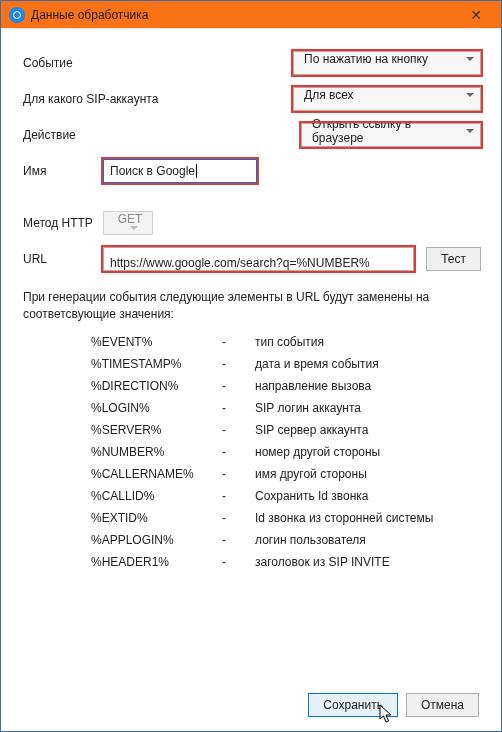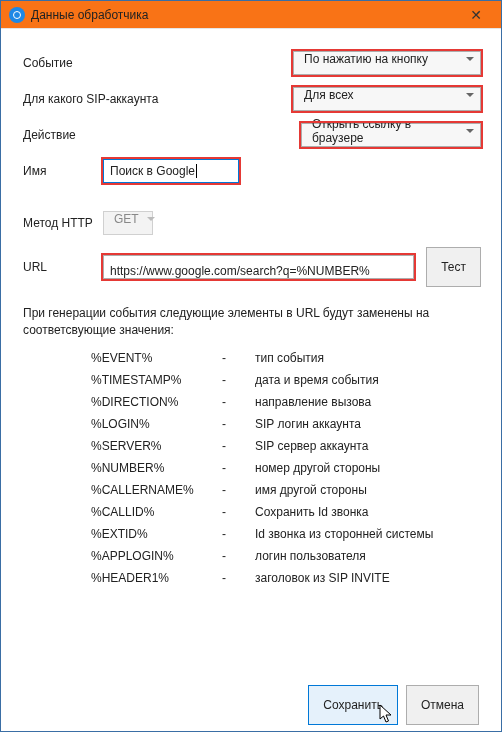--- a/index.html
+++ b/index.html
@@ -81,21 +81,21 @@
     background: #f7f7f7;
     display: inline-flex;
     align-items: center;
     padding: 0 6px 8px 10px;
     font-size: 12px;
     color: #222;
     position: relative;
     min-width: 180px;
     justify-content: space-between;
   }
-  .select.small { min-width: 50px; width: 50px; }
+  .select.small { min-width: 50px; width: 50px; flex-direction: column; }
   .select .caret {
     width: 0; height: 0;
     border-left: 4px solid transparent;
     border-right: 4px solid transparent;
     border-top: 4px solid #666;
     margin-left: 8px;
   }
   .hl-red {
     outline: 2px solid #e53935;
     outline-offset: 0;
@@ -113,21 +113,21 @@
   .input-cursor::after {
     content: "";
     display: inline-block;
     width: 1px; height: 14px;
     background: #000;
     vertical-align: middle;
     margin-left: 1px;
   }
 
   .btn {
-    height: 40px;
+    height: 24px;
     border: 1px solid #adadad;
     background: #f0f0f0;
     padding: 0 14px;
     font-size: 12px;
     color: #222;
     display: inline-flex;
     align-items: center;
     justify-content: center;
   }
   .btn.highlight { border-color: #0078d7; background: #e5f1fb; }
@@ -206,21 +206,21 @@
       <div class="label-col">Действие</div>
       <div class="spacer"></div>
       <div class="select hl-red" style="width:153px">
         <span>Открыть ссылку в браузере</span>
         <span class="caret"></span>
       </div>
     </div>
 
     <div class="row">
       <div class="label-col">Имя</div>
-      <div class="input hl-red input-cursor" style="width:136px;display:flex;align-items:center">
+      <div class="input hl-red input-cursor" style="width:154px;display:flex;align-items:center">
         <span>Поиск в Google</span>
       </div>
       <div class="spacer"></div>
     </div>
 
     <div style="height:16px"></div>
 
     <div class="row">
       <div class="label-col">Метод HTTP</div>
       <div class="select small" style="color:#888;background:#f3f3f3;border-color:#d0d0d0">

